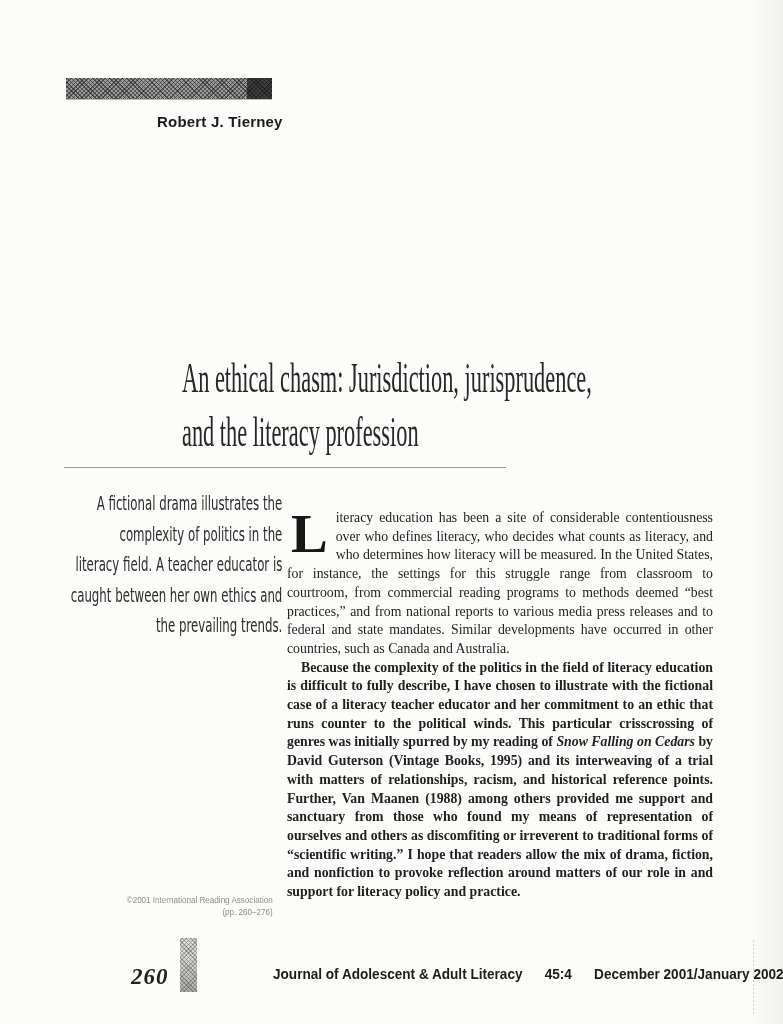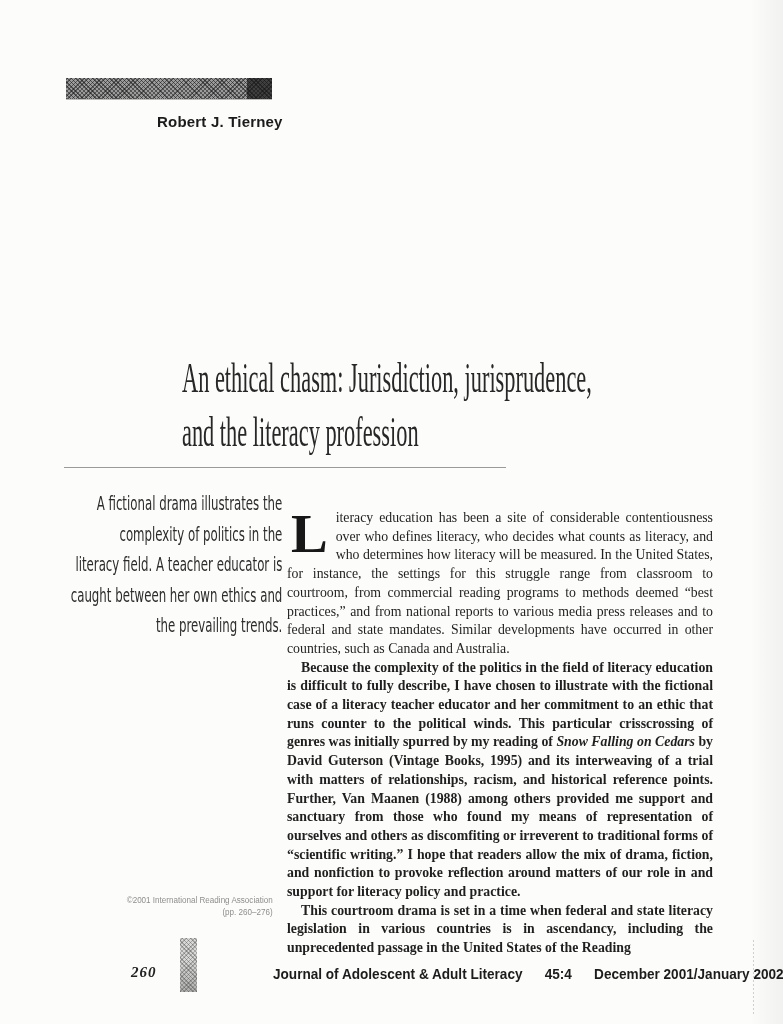--- a/index.html
+++ b/index.html
@@ -53,21 +53,21 @@
     color:#171717;margin:3px 8px 0 4px;
   }
   .copyright{
     position:absolute;right:510px;top:895px;text-align:right;
     font-family:"Liberation Sans",sans-serif;font-size:8.5px;line-height:11.5px;
     color:#8e8e8c;white-space:nowrap;transform:scaleX(.95);transform-origin:top right;
   }
   .pagenum{
     position:absolute;left:131px;top:964px;
     font-family:"Liberation Serif",serif;font-style:italic;font-weight:700;
-    font-size:15px;color:#222;letter-spacing:1px;
+    font-size:23px;color:#222;letter-spacing:1px;
   }
   .footer-bar{
     position:absolute;left:180px;top:938px;width:17px;height:54px;
     background:
       repeating-linear-gradient(45deg, rgba(60,60,60,.35) 0 1px, rgba(0,0,0,0) 1px 3px),
       repeating-linear-gradient(-45deg, rgba(60,60,60,.3) 0 1px, rgba(0,0,0,0) 1px 3px),
       linear-gradient(to bottom,#d8d8d6 0 40%, #aeaeac 100%);
   }
   .footer{
     position:absolute;left:273px;top:966px;white-space:nowrap;
@@ -106,21 +106,20 @@
     <div>A fictional drama illustrates the</div>
     <div>complexity of politics in the</div>
     <div>literacy field. A teacher educator is</div>
     <div>caught between her own ethics and</div>
     <div>the prevailing trends.</div>
   </aside>
 
   <main class="bodycol">
       <p class=""><span class="dropcap">L</span>iteracy education has been a site of considerable contentiousness over who defines literacy, who decides what counts as literacy, and who determines how literacy will be measured. In the United States, for instance, the settings for this struggle range from classroom to courtroom, from commercial reading programs to methods deemed “best practices,” and from national reports to various media press releases and to federal and state mandates. Similar developments have occurred in other countries, such as Canada and Australia.</p>
       <p class="indent">Because the complexity of the politics in the field of literacy education is difficult to fully describe, I have chosen to illustrate with the fictional case of a literacy teacher educator and her commitment to an ethic that runs counter to the political winds. This particular crisscrossing of genres was initially spurred by my reading of <i>Snow Falling on Cedars</i> by David Guterson (Vintage Books, 1995) and its interweaving of a trial with matters of relationships, racism, and historical reference points. Further, Van Maanen (1988) among others provided me support and sanctuary from those who found my means of representation of ourselves and others as discomfiting or irreverent to traditional forms of “scientific writing.” I hope that readers allow the mix of drama, fiction, and nonfiction to provoke reflection around matters of our role in and support for literacy policy and practice.</p>
-      <p class="indent">This courtroom drama is set in a time when federal and state literacy legislation in various countries is in ascendancy, including the unprecedented passage in the United States of the Reading</p>
     </main>
 
   <div class="copyright">
     <div>©2001 International Reading Association</div>
     <div>(pp. 260–276)</div>
   </div>
 
   <div class="pagenum">260</div>
 
   <div class="footer-bar"></div>

